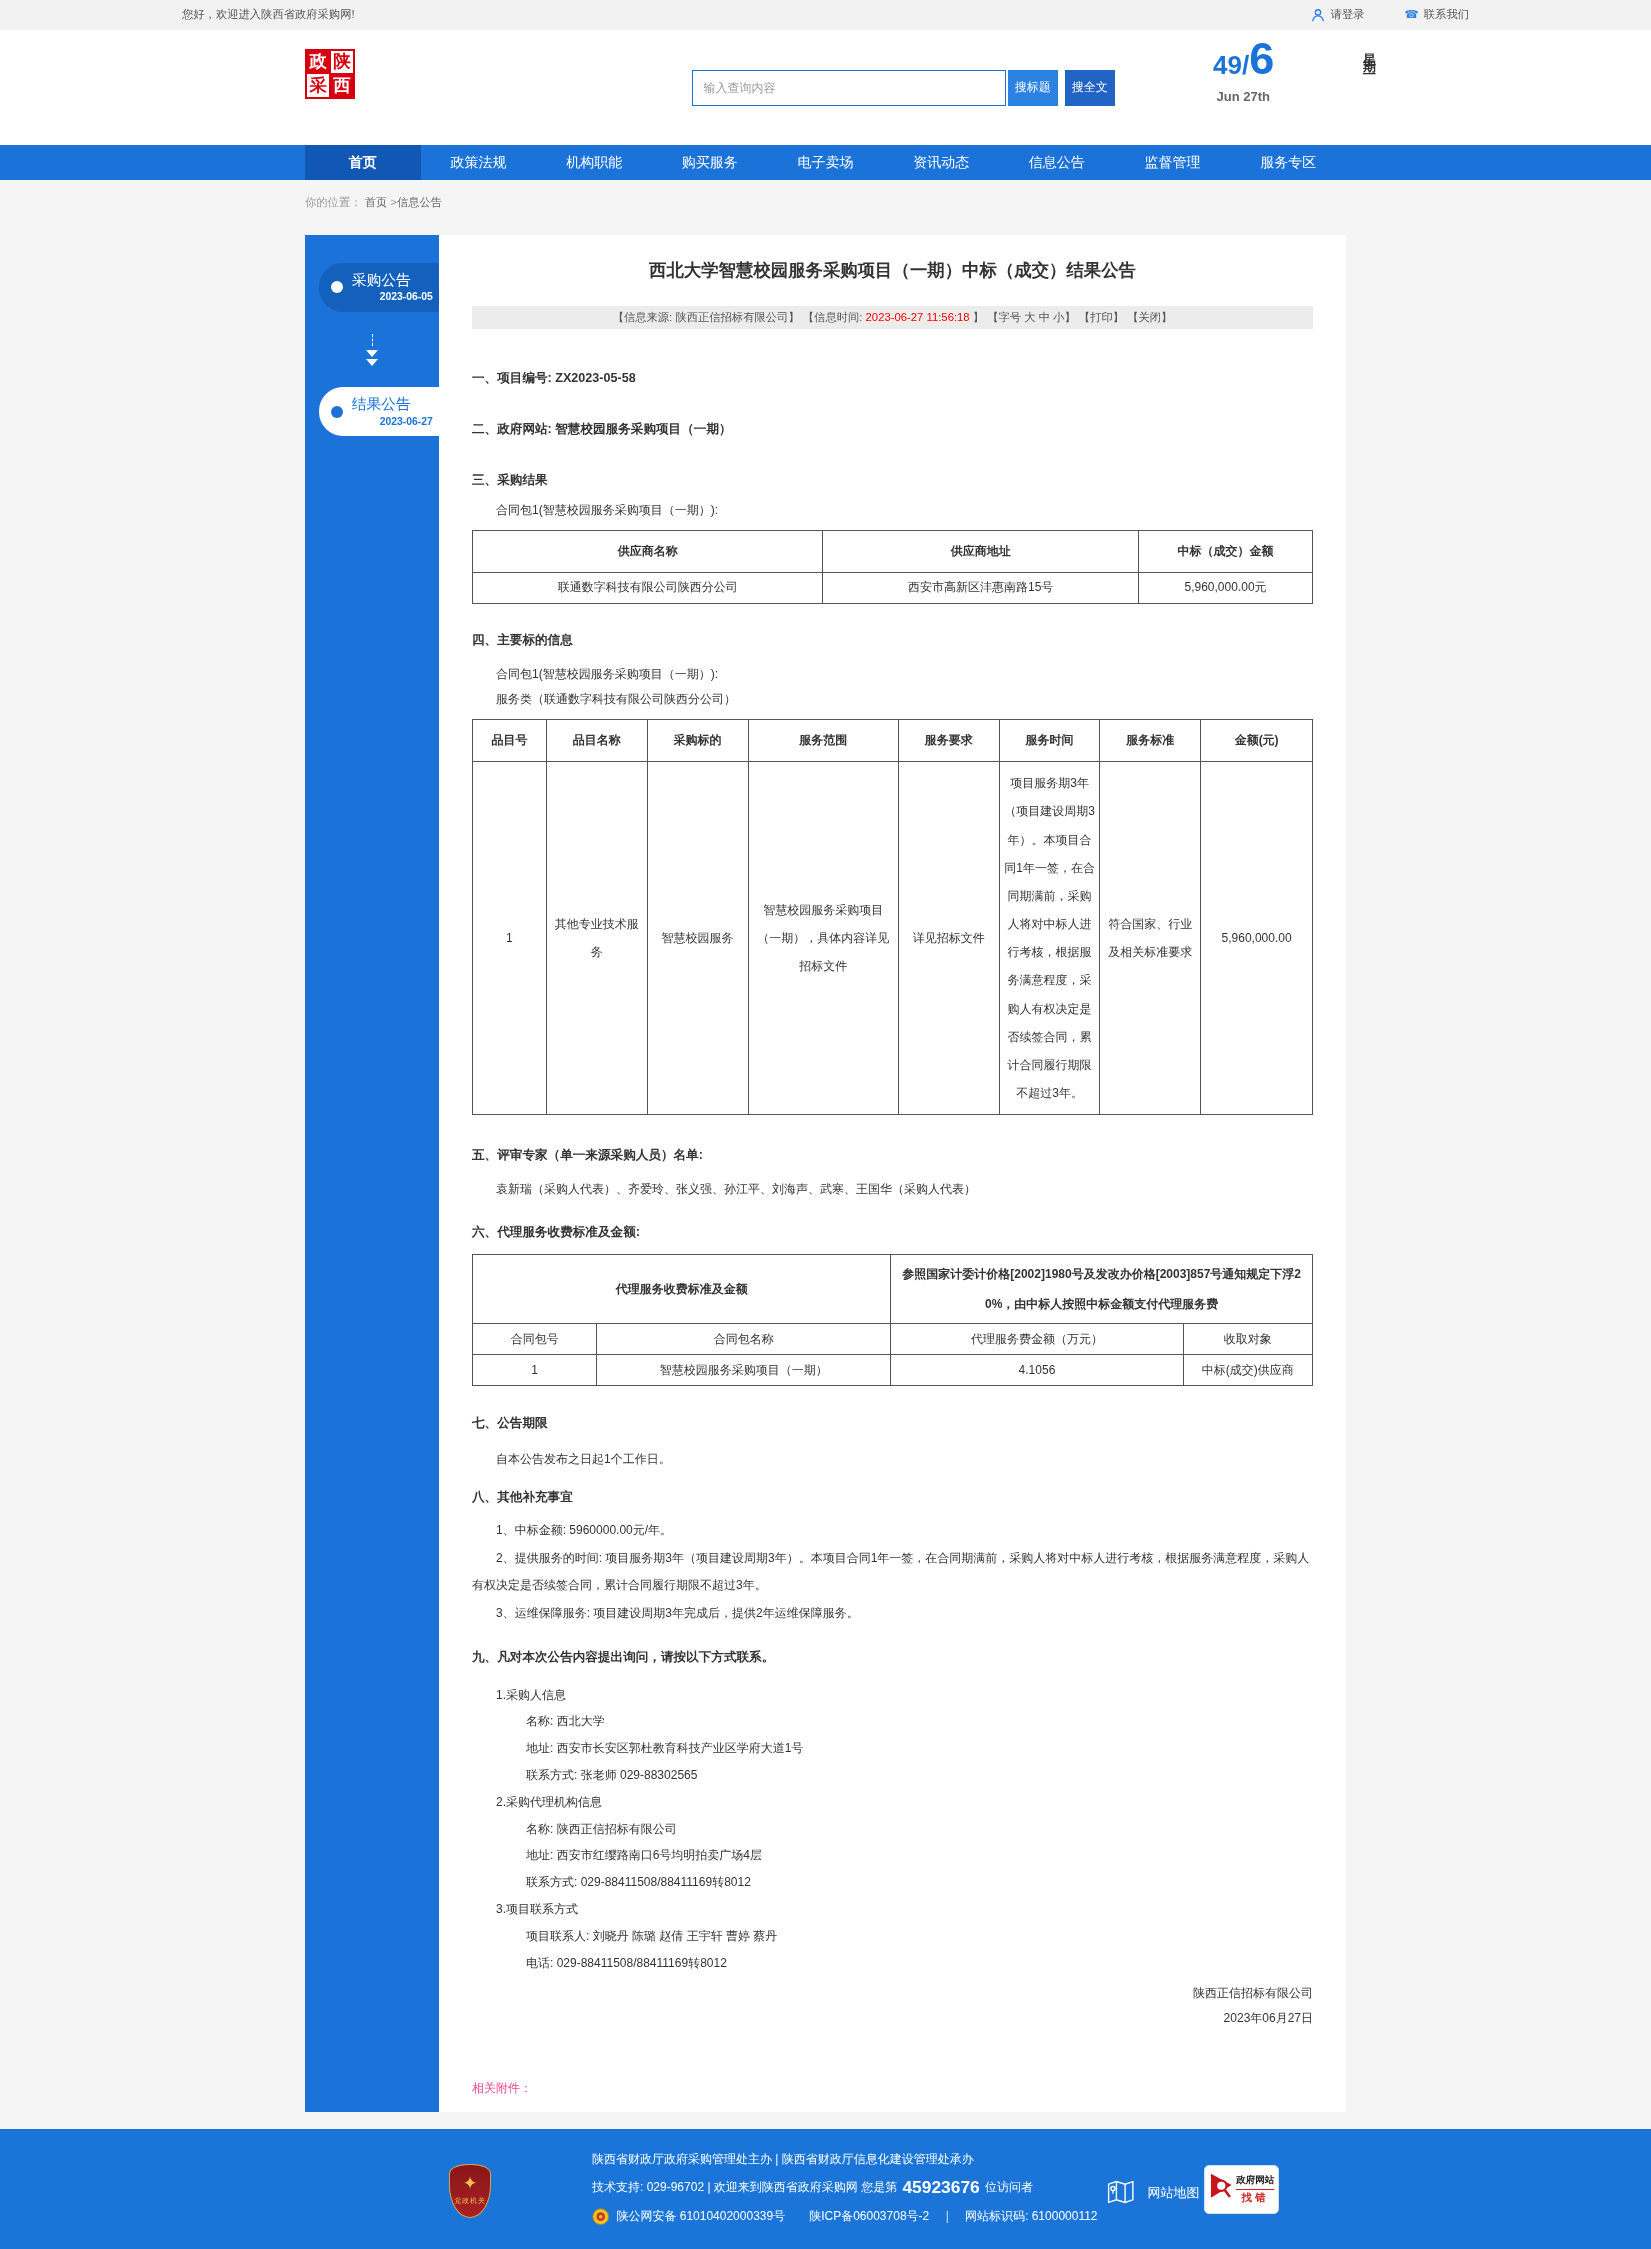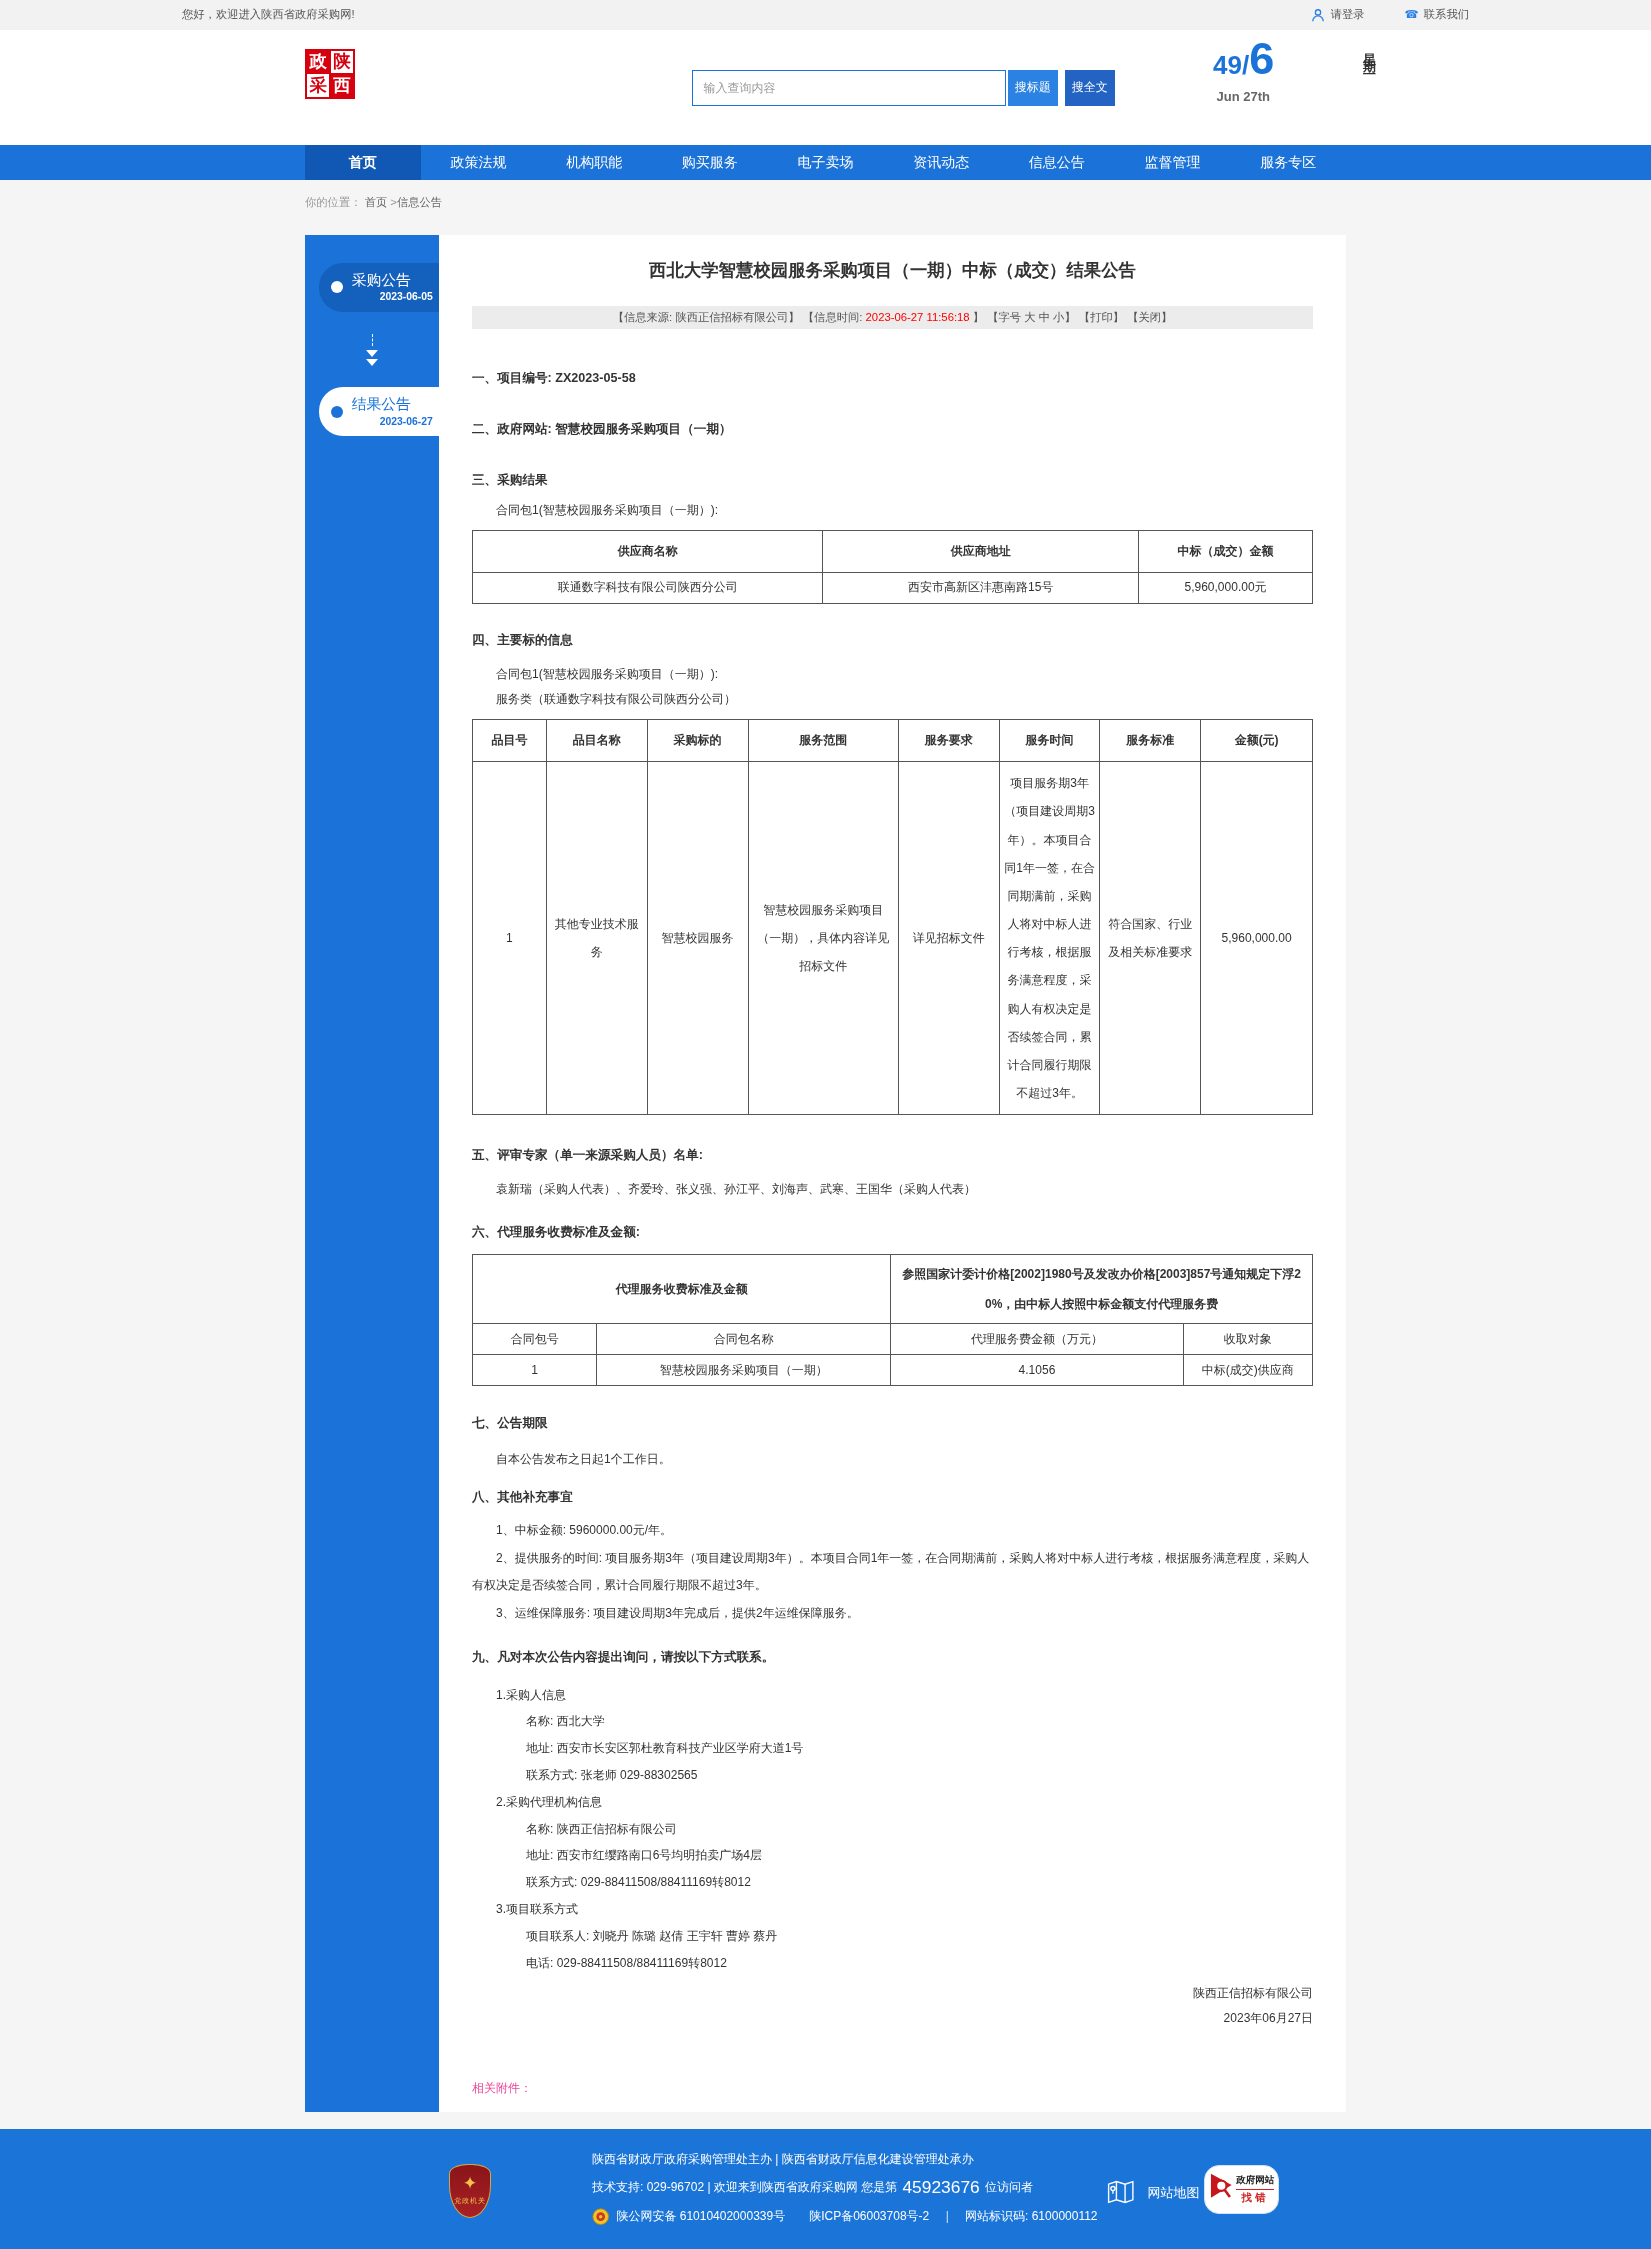--- a/index.html
+++ b/index.html
@@ -82,27 +82,27 @@
   .signline { text-align:right; font-size:12px; color:#333; line-height:2.1; }
   .attach-label { color:#ec4899; font-size:12px; }
 
   
   .footer { height:121px; background:#1b75d8; margin-top:17.4px; position:relative; color:#fff; }
   .emblem { position:absolute; left:449px; top:35px; width:42px; height:54px; background:linear-gradient(#8a1519,#a82024); border:1.7px solid #d9a441; border-radius:45% 45% 50% 50% / 18% 18% 60% 60%; display:flex; flex-direction:column; align-items:center; justify-content:center; }
   .emblem .star { color:#f2c14e; font-size:17.4px; line-height:1; }
   .emblem .elabel { color:#f2c14e; font-size:7px; margin-top:3.5px; letter-spacing:0.9px; }
   .ftext { position:absolute; left:568px; top:21px; font-size:12px; }
   .fline { height:19px; display:flex; align-items:center; margin-bottom:9.5px; white-space:nowrap;padding-left:24px; }
-  .fcount { font-size:17.4px; font-weight:normal; margin:0 5.2px; }
+  .fcount { font-size:17.4px; font-weight:bold; margin:0 5.2px; }
   .fbadge-ico { display:inline-flex; margin-right:7px; }
   .fsep { margin:0 12px; }
   .fspace { margin-left:24px; }
   .sitemap { position:absolute; left:1106px; top:50px; display:flex; align-items:center; gap:12px; cursor:pointer; }
   .sitemap-label { font-size:13px; color:#fff; }
-  .findbadge { position:absolute; left:1204px; top:36px; width:75px; height:49px; background:#fff; border-radius:15px; border:1.7px solid #cfe2f7; display:flex; align-items:center; padding:3.5px 5.2px; cursor:pointer; }
+  .findbadge { position:absolute; left:1204px; top:36px; width:75px; height:49px; background:#fff; border-radius:5px; border:1.7px solid #cfe2f7; display:flex; align-items:center; padding:3.5px 5.2px; cursor:pointer; }
   .fb-right { margin-left:3.5px; text-align:center; flex:1; }
   .fb-t1 { font-size:9.5px; color:#222; font-weight:bold; white-space:nowrap; }
   .fb-t2 { font-size:10.4px; color:#c22; font-weight:bold; letter-spacing:3.5px; border-top:0.9px solid #c22; margin-top:1.7px; padding-top:0.9px; white-space:nowrap; }
 </style>
 </head>
 <body>
 
 <div class="topbar">
   <span>您好，欢迎进入陕西省政府采购网!</span>
   <div class="topbar-right">

